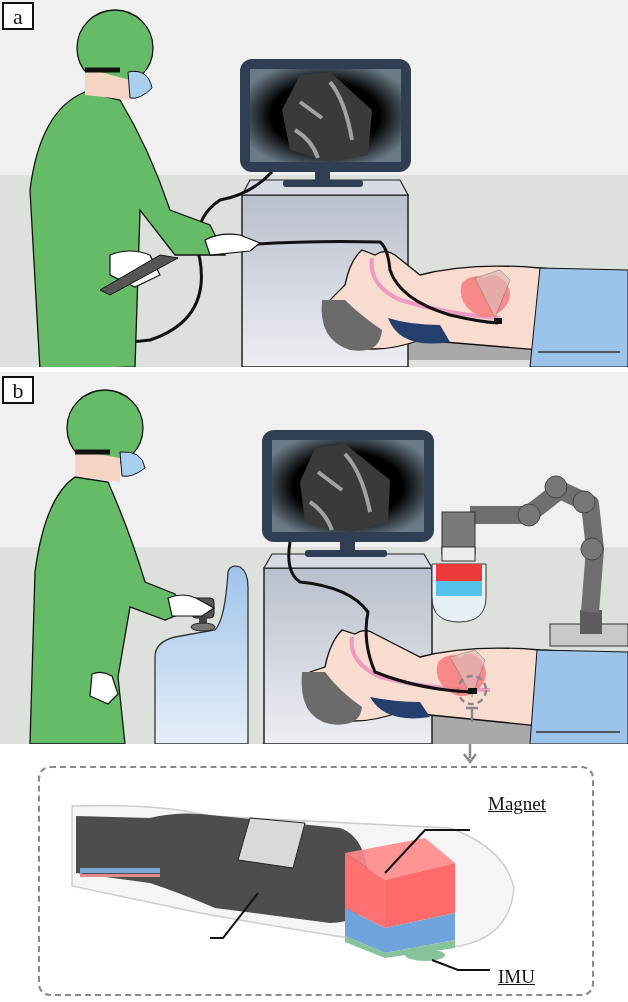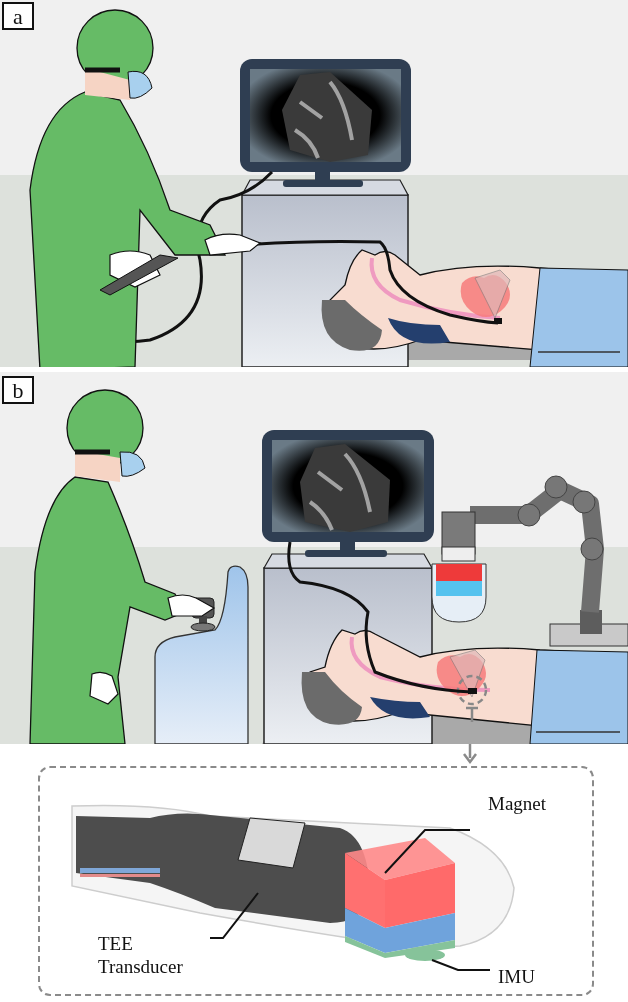--- a/index.html
+++ b/index.html
@@ -4,21 +4,21 @@
 <style>
   html,body{margin:0;padding:0;background:#ffffff;}
   body{width:628px;height:1002px;position:relative;overflow:hidden;font-family:"Liberation Serif","DejaVu Serif",serif;}
   .panel{position:absolute;left:0;width:628px;overflow:hidden;}
   .panel-a{top:0;height:367px;}
   .panel-b{top:372px;height:372px;}
   .panel-label{position:absolute;left:2px;top:2px;width:32px;height:28px;border:2px solid #111;background:#fff;
     font-size:22px;line-height:26px;text-align:center;color:#111;box-sizing:border-box;z-index:5;}
   .panel-b .panel-label{top:4px;}
   .detail{position:absolute;left:38px;top:766px;width:556px;height:230px;border:2px dashed #8a8a8a;border-radius:12px;box-sizing:border-box;}
-  .callout{position:absolute;font-size:19px;color:#111;line-height:23px;text-align:left;}
+  .callout{position:absolute;font-size:19px;color:#111;line-height:23px;text-align:right;text-decoration:underline;}
   svg{display:block;}
 </style>
 </head>
 <body>
 
 <div class="panel panel-a">
   <div class="panel-label">a</div>
   <svg width="628" height="367" viewBox="0 0 628 367">
     <defs>
       <linearGradient id="cartG" x1="0" y1="0" x2="0" y2="1">
@@ -174,18 +174,14 @@
       <polygon points="305,168 345,185 345,190 305,174" fill="#86c39a"></polygon>
       <polygon points="345,185 415,172 415,180 345,190" fill="#86c39a"></polygon>
       <ellipse cx="385" cy="187" rx="20" ry="6" fill="#86c39a"></ellipse>
     </g>
     <path d="M430,62 L385,62 L345,105" stroke="#111" stroke-width="2" fill="none"></path>
     <path d="M170,170 L183,170 L218,125" stroke="#111" stroke-width="2" fill="none"></path>
     <path d="L420" stroke="none"></path>
     <path d="M392,192 L418,202 L450,202" stroke="#111" stroke-width="2" fill="none"></path>
   </svg>
   <div class="callout" style="left:448px;top:24px;">Magnet</div>
-  <div class="callout" style="left:58px;top:164px;width:116px;">
-    <div>TEE</div>
-    <div>Transducer</div>
-  </div>
   <div class="callout" style="left:458px;top:197px;">IMU</div>
 </div>
 
 </body></html>

